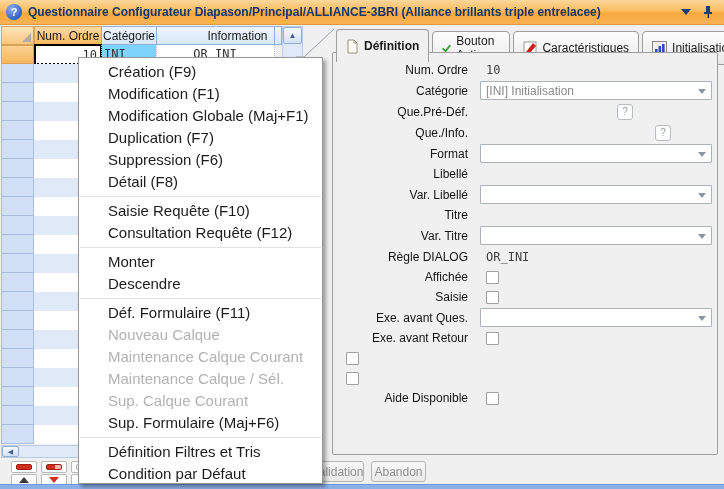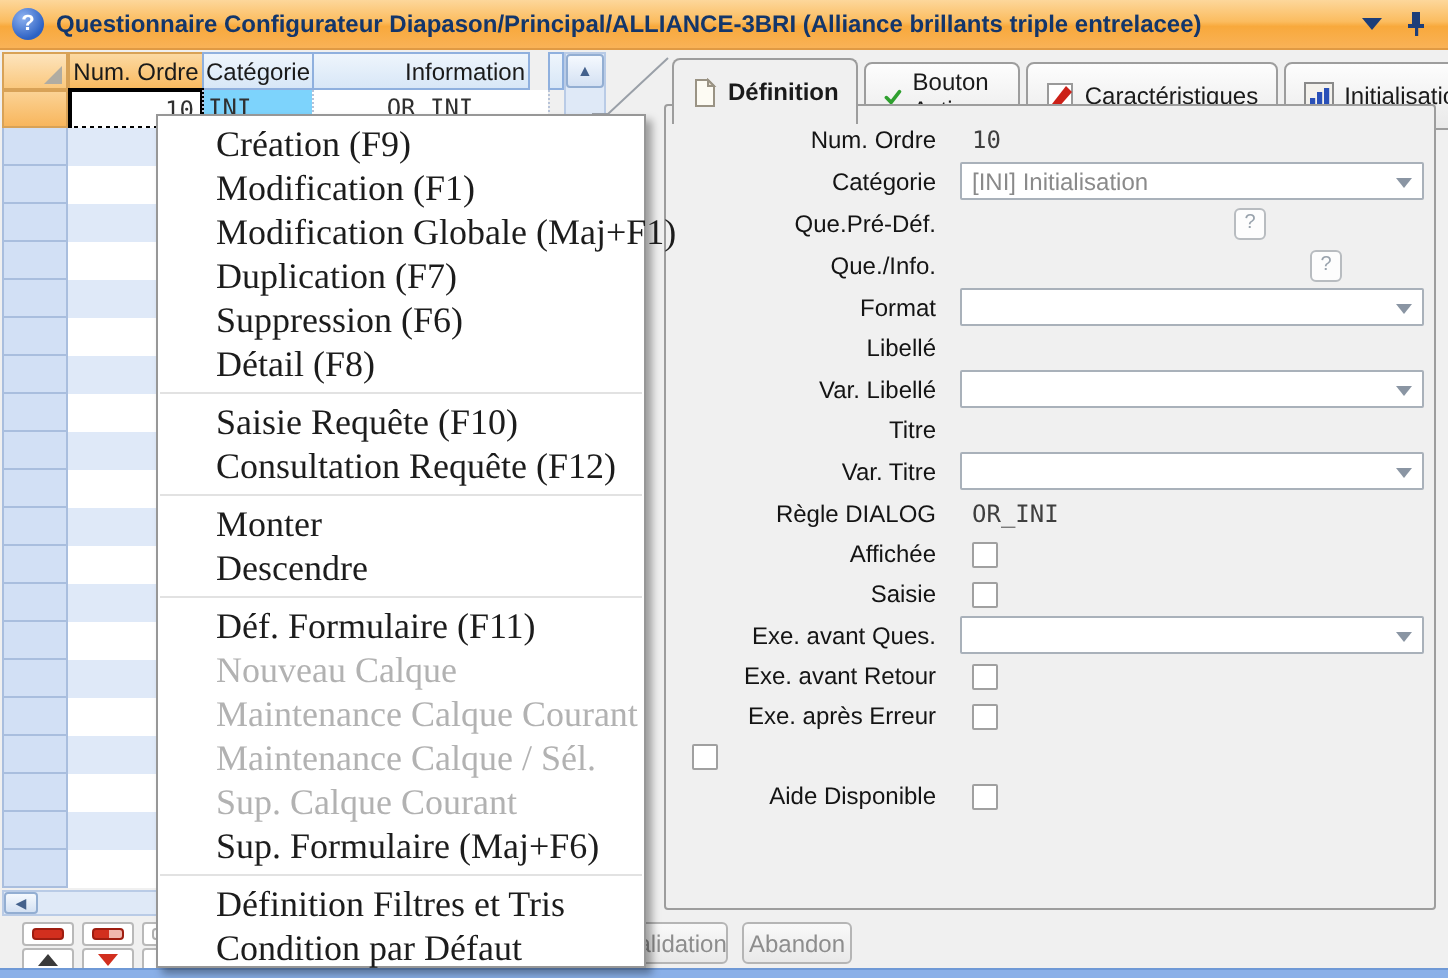--- a/index.html
+++ b/index.html
@@ -30,21 +30,21 @@
   .drop-arrow { width:0; height:0; border-left:5px solid transparent; border-right:5px solid transparent; border-top:6px solid #1d3e79; }
   
   .grid { position:absolute; left:1px; top:26px; width:302px; height:432px; }
   .hdr, .cell { position:absolute; display:flex; align-items:center; overflow:hidden; }
   .hdr { justify-content:center; border:1px solid #8fb0de; background:linear-gradient(#eef5fc,#d8e7f7); }
   .hdr-orange { background:linear-gradient(#fcd9a2,#f9ba60); border-color:#d8a257; }
   .hdr-sel { left:0; top:0; width:33px; height:19px; background:linear-gradient(#fde4bd,#fac87e); border:1px solid #d8a257; }
   .sel-triangle { position:absolute; right:2px; bottom:2px; width:0; height:0; border-left:9px solid transparent; border-bottom:9px solid #b0aca2; }
   .hdr-num  { left:33px; top:0; width:68px; height:19px; }
   .hdr-cat  { left:100px; top:0; width:56px; height:19px; }
-  .hdr-info { left:155px; top:0; width:109px; height:19px;padding-left:44px; }
+  .hdr-info { left:155px; top:0; width:119px; height:19px;padding-left:44px; }
   .hdr-sliver { left:273px; top:0; width:8px; height:19px; }
   .sel-row1 { left:0; top:19px; width:33px; height:19px; background:linear-gradient(#fbd294,#f8b65d); border:1px solid #d8a257; }
   .cell-num { left:33px; top:18px; width:68px; height:21px; background:#fff;
               border:2px solid #000; border-bottom-style:dotted;
               justify-content:flex-end; padding-right:3px;
               font-family:"DejaVu Sans Mono", monospace; color:#303030; }
   .cell-cat { left:101px; top:19px; width:54px; height:19px; background:#7dd3fc; padding-left:2px;
               border-bottom:1px dotted #b7c3d8; font-family:"DejaVu Sans Mono", monospace; color:#303030;}
   .cell-info{ left:155px; top:19px; width:118px; height:19px; background:#fff; justify-content:center;
               border-bottom:1px dotted #b7c3d8; font-family:"DejaVu Sans Mono", monospace; color:#303030;}
@@ -104,21 +104,21 @@
   .chk { width:13px; height:13px; border:1px solid #a0a0a0; background:#fff; border-radius:1px; margin-left:6px; }
   .off137 { margin-left:137px; } .off175 { margin-left:175px; }
   
   .footbtn { position:absolute; top:461px; height:21px; border:1px solid #b5b5b5; border-radius:3px;
              background:linear-gradient(#f9f9f9,#e9e9e9); color:#8d8d8d; font-size:12px;
              display:flex; align-items:center; justify-content:center; }
   
   .menu { position:absolute; left:78px; top:57px; width:245px; height:427px;
           background:#fff; border:1px solid #979797;
           box-shadow:3px 3px 4px rgba(0,0,0,0.35); z-index:100; padding-top:3px; }
-  .mi { height:22px; line-height:22px; padding-left:29px; font-size:18px; color:#1c1c1c; white-space:nowrap;font-family:Liberation Serif, serif; }
+  .mi { height:22px; line-height:22px; padding-left:29px; font-size:15px; color:#1c1c1c; white-space:nowrap; }
   .mi.disabled { color:#b2b2b2; }
   .msep { height:1px; background:#e2e2e2; margin:3px 1px; }
   
   .bottom-strip { position:absolute; left:0; bottom:0; width:724px; height:5px;
                   background:#8ab0e8; border-top:1px solid #6f99d6; }
   svg { display:block; }
 </style>
 </head>
 <body>
 
@@ -299,21 +299,20 @@
       <div class="arrow"></div>
     </div>
   </div>
 
   <div class="frow">
     <div class="flabel">Exe. avant Retour</div>
     <div class="chk"></div>
   </div>
 
   <div class="frow">
-    <div class="flabel">Exe. après Erreur</div>
     <div class="chk"></div>
   </div>
 
   <div class="frow">
     <div class="chk"></div>
   </div>
 
   <div class="frow">
     <div class="flabel">Aide Disponible</div>
     <div class="chk"></div>

